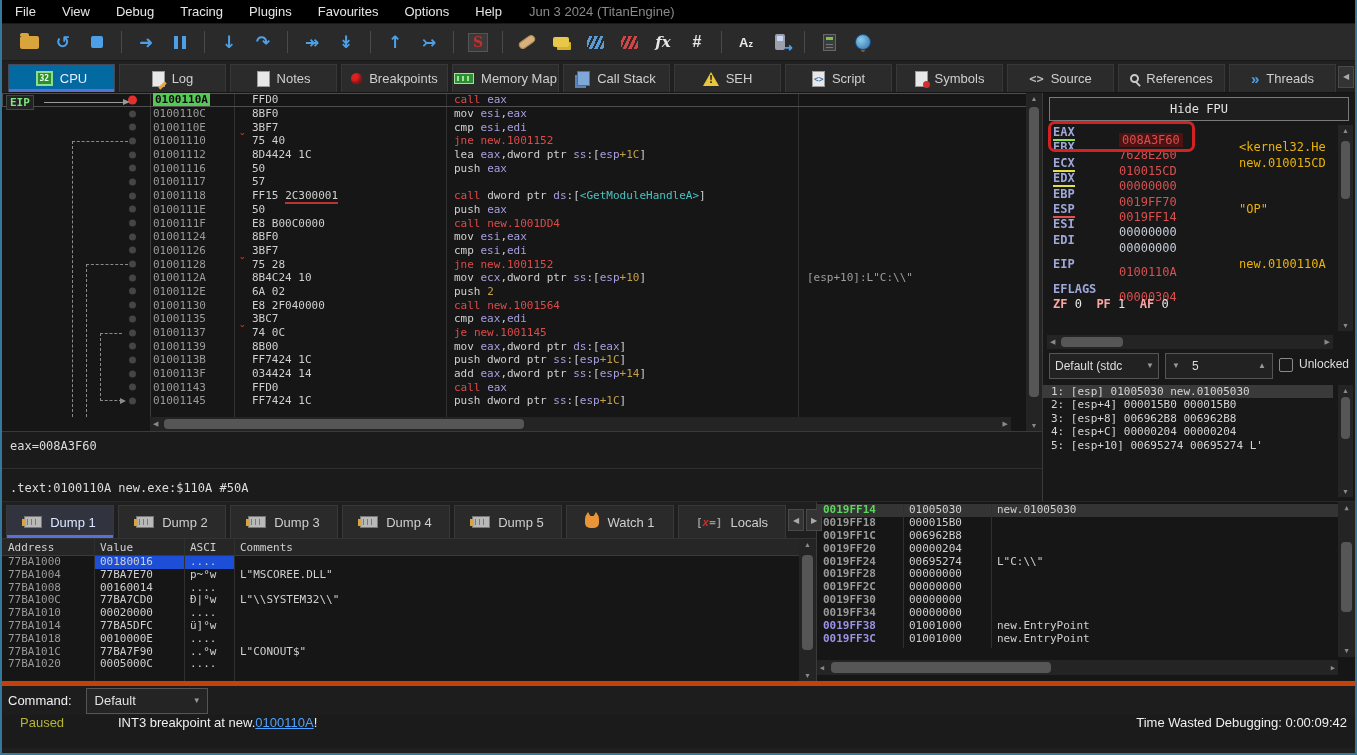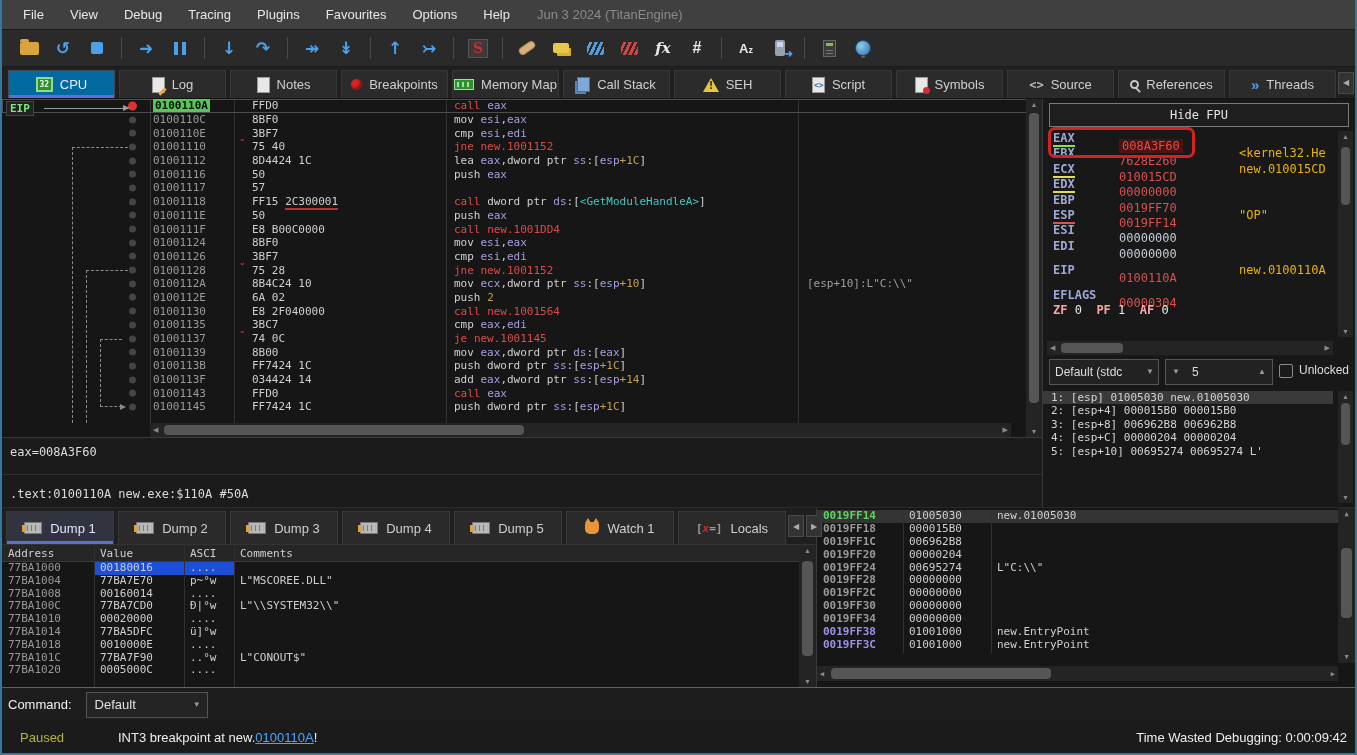--- a/index.html
+++ b/index.html
@@ -1,21 +1,21 @@
 <!DOCTYPE html>
 <html><head>
 <meta charset="utf-8">
 <style>
   html,body{margin:0;padding:0;background:#000;}
   *{box-sizing:border-box;}
   .window{position:relative;width:1357px;height:755px;background:#1f1f1f;overflow:hidden;
           border-left:2px solid #35789c;border-right:2px solid #35789c;border-bottom:2px solid #35789c;
           font-family:"Liberation Sans",sans-serif;color:#d6d6d6;}
   
-  .menubar{height:30px;background:#404040;display:flex;align-items:center;padding-left:8px;border-bottom:1px solid #1a1a1a;}
+  .menubar{height:24px;background:#000000;display:flex;align-items:center;border-bottom:1px solid #1a1a1a;}
   .menu-item{padding:0 13px;font-size:13px;color:#e6e6e6;line-height:30px;cursor:default;}
   .menu-date{margin-left:14px;font-size:13px;color:#8a8a8a;}
   
   .toolbar{height:37px;background:#2a2a2a;display:flex;align-items:center;padding-left:10px;border-bottom:1px solid #1a1a1a;}
   .tbtn{width:30px;height:28px;display:flex;align-items:center;justify-content:center;margin:0 2px;position:relative;}
   .tsep{width:1px;height:22px;background:#4a4a4a;margin:0 7px;}
   .i-ar{color:#4da0e8;font-family:"DejaVu Sans",sans-serif;font-weight:bold;font-size:17px;line-height:1;}
   .i-folder{width:19px;height:13px;background:#d9a43c;border-radius:2px;position:relative;display:inline-block;}
   .i-folder::before{content:"";position:absolute;top:-3px;left:0;width:9px;height:3px;background:#d9a43c;border-radius:2px 2px 0 0;}
   .i-sq{width:12px;height:12px;background:#4da0e8;border-radius:2px;display:inline-block;}
@@ -146,30 +146,30 @@
   
   .stack{flex:1;position:relative;font:11px "DejaVu Sans Mono",monospace;}
   .srows{position:absolute;top:2px;left:0;right:17px;height:144px;overflow:hidden;}
   .srow{display:flex;height:12.9px;line-height:12.9px;}
   .srow.sel{background:#343434;}
   .srow .sc1{flex:0 0 84px;padding-left:6px;color:#9a9a9a;font-weight:bold;}
   .srow .sc1.green{color:#5ed65e;} .srow .sc1.purple{color:#9a93e8;}
   .srow .sc2{flex:0 0 86px;padding-left:8px;color:#cfcfcf;}
   .srow .sc3{flex:1;padding-left:10px;color:#cfcfcf;white-space:pre;}
   
-  .cmdbar{height:34px;background:#1d1d1d;display:flex;align-items:center;border-top:1px solid #c2410c;padding:0 6px;}
+  .cmdbar{height:34px;background:#1d1d1d;display:flex;align-items:center;border-top:5px solid #c2410c;padding:0 6px;}
   .cmdlabel{font-size:13px;color:#f0f0f0;margin-right:6px;}
   .cmdinput{flex:1;height:24px;background:#2a2a2a;border:1px solid #3f3f3f;color:#d0d0d0;
             font:12px "DejaVu Sans Mono",monospace;padding:0 6px;outline:none;}
   .cmdinput::placeholder{color:#7d7d7d;}
   .cmddd{width:122px;height:26px;margin-left:8px;background:#242424;border:1px solid #555;color:#e0e0e0;font-size:13px;
          line-height:24px;padding:0 8px;position:relative;}
   .cmddd .caret{position:absolute;right:6px;top:0;color:#999;font-size:8px;}
   
-  .statusbar{height:33px;background:#1b1b1b;display:flex;align-items:center;font-size:13px;}
+  .statusbar{height:33px;background:#1b1b1b;display:flex;align-items:flex-start;font-size:13px;}
   .paused{color:#b5b535;margin-left:18px;width:80px;}
   .stmsg{color:#efefef;margin-left:18px;}
   .stmsg a{color:#4da3ff;text-decoration:underline;}
   .sttime{margin-left:auto;margin-right:8px;color:#efefef;}
 </style>
 </head>
 <body>
 
 <div class="window">
 

